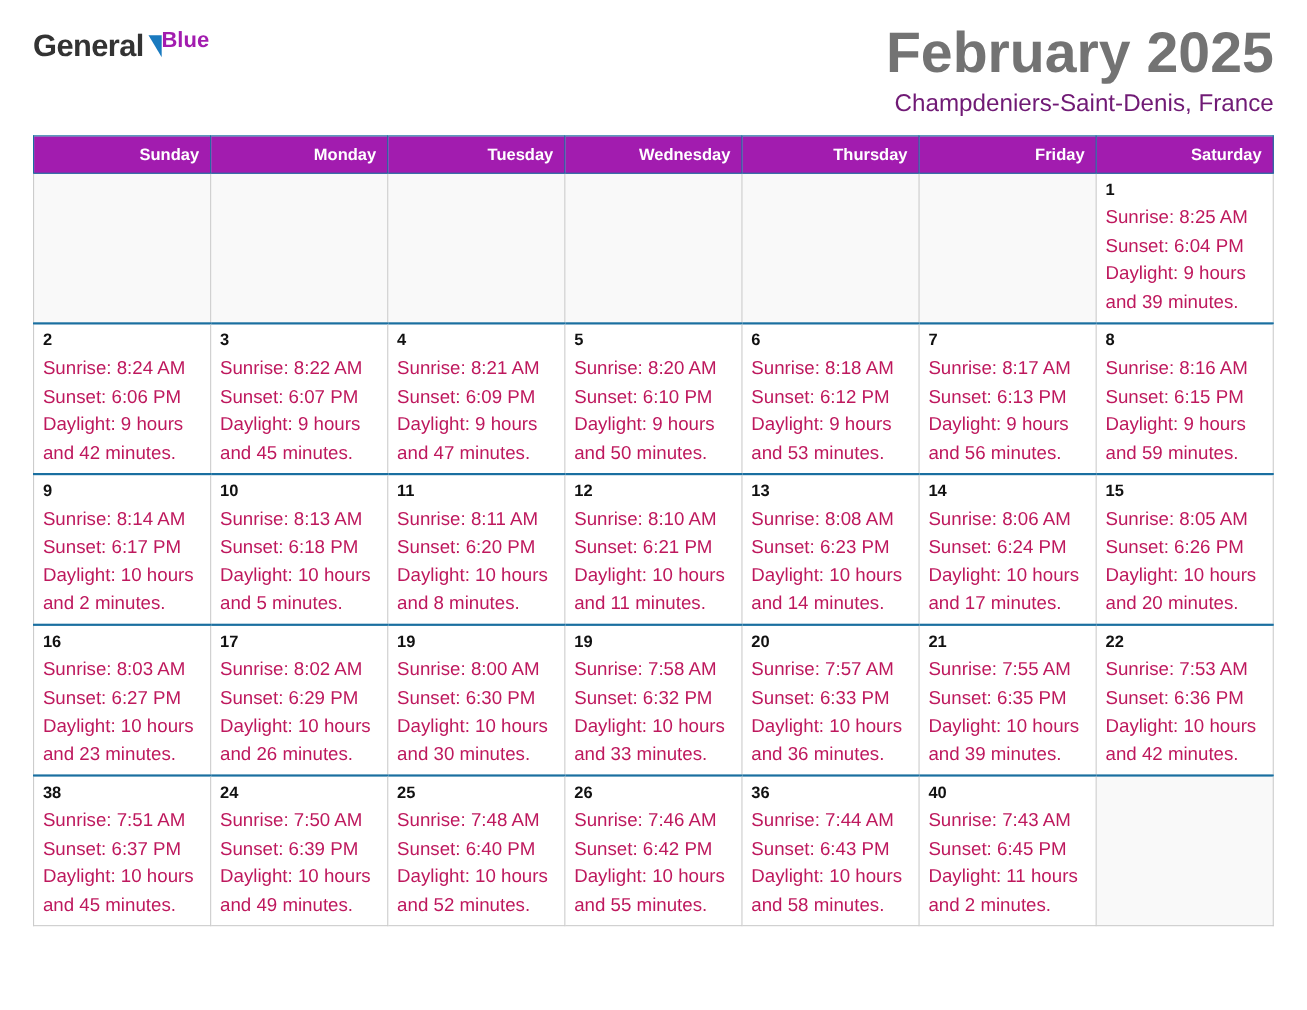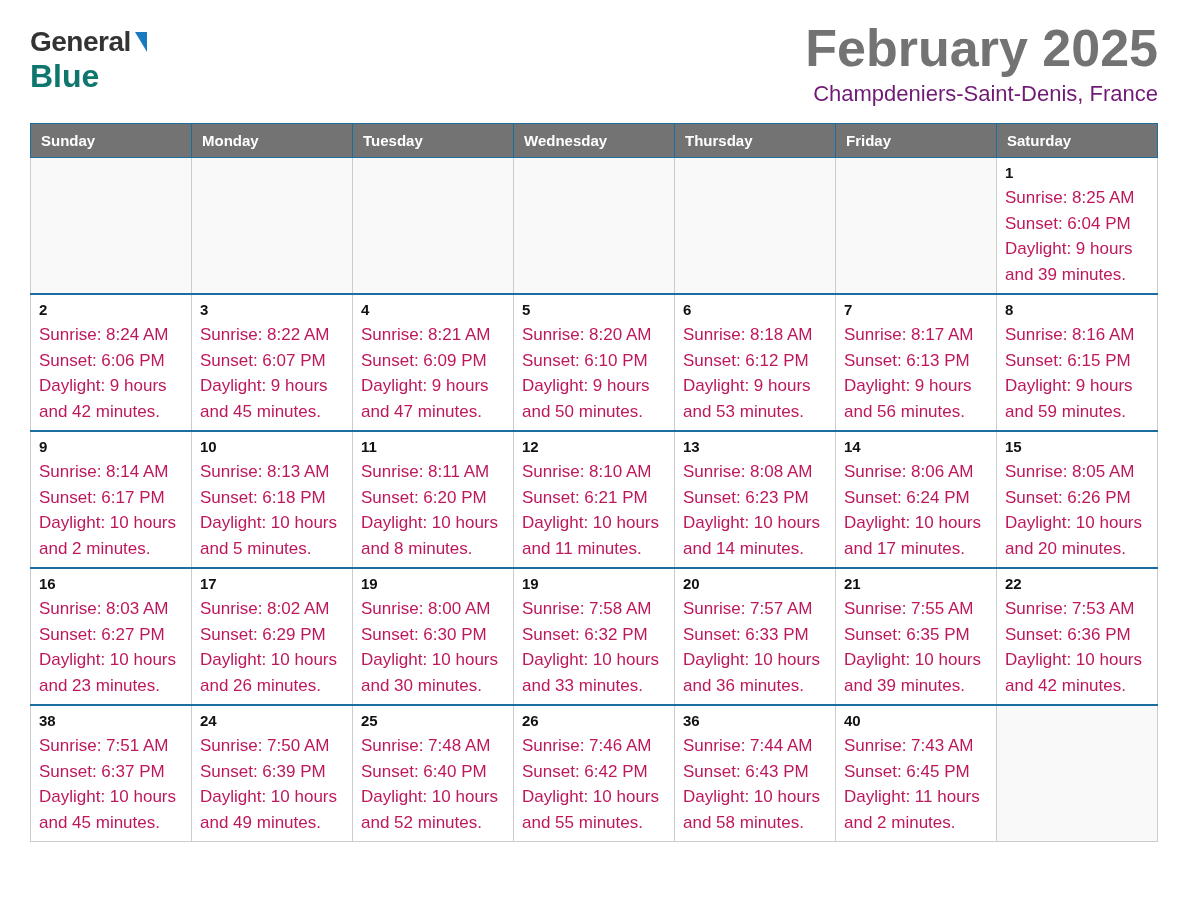--- a/index.html
+++ b/index.html
@@ -11,34 +11,33 @@
       padding: 20px 30px;
     }
     .header {
       display: flex;
       justify-content: space-between;
       align-items: flex-start;
       margin-bottom: 16px;
     }
     .logo {
       display: flex;
-      flex-direction: column;
       align-items: flex-start;
       padding-top: 6px;
     }
     .logo-general {
       font-size: 28px;
       font-weight: bold;
       color: #333;
       letter-spacing: -0.5px;
     }
     .logo-blue {
-      font-size: 32px;
-      font-weight: bold;
-      color: #0f766e;
+      font-size: 20px;
+      font-weight: bold;
+      color: #a21caf;
       display: flex;
       align-items: center;
       gap: 4px;
     }
     .logo-triangle {
       width: 0;
       height: 0;
       border-left: 12px solid transparent;
       border-right: 0px solid transparent;
       border-top: 20px solid #1a7abf;
@@ -57,26 +56,26 @@
       font-size: 22px;
       color: #701a75;
       margin-top: 4px;
     }
     .calendar {
       width: 100%;
       border-collapse: collapse;
       table-layout: fixed;
     }
     .calendar thead tr th {
-      background-color: #737373;
+      background-color: #a21caf;
       color: #fff;
       font-size: 15px;
       font-weight: bold;
       padding: 8px 10px;
-      text-align: left;
+      text-align: right;
       border: 1px solid #1a6fa0;
     }
     .calendar tbody tr td {
       border: 1px solid #ccc;
       vertical-align: top;
       padding: 6px 8px;
       font-size: 12.5px;
       color: #222;
       height: 110px;
       background: #fff;

